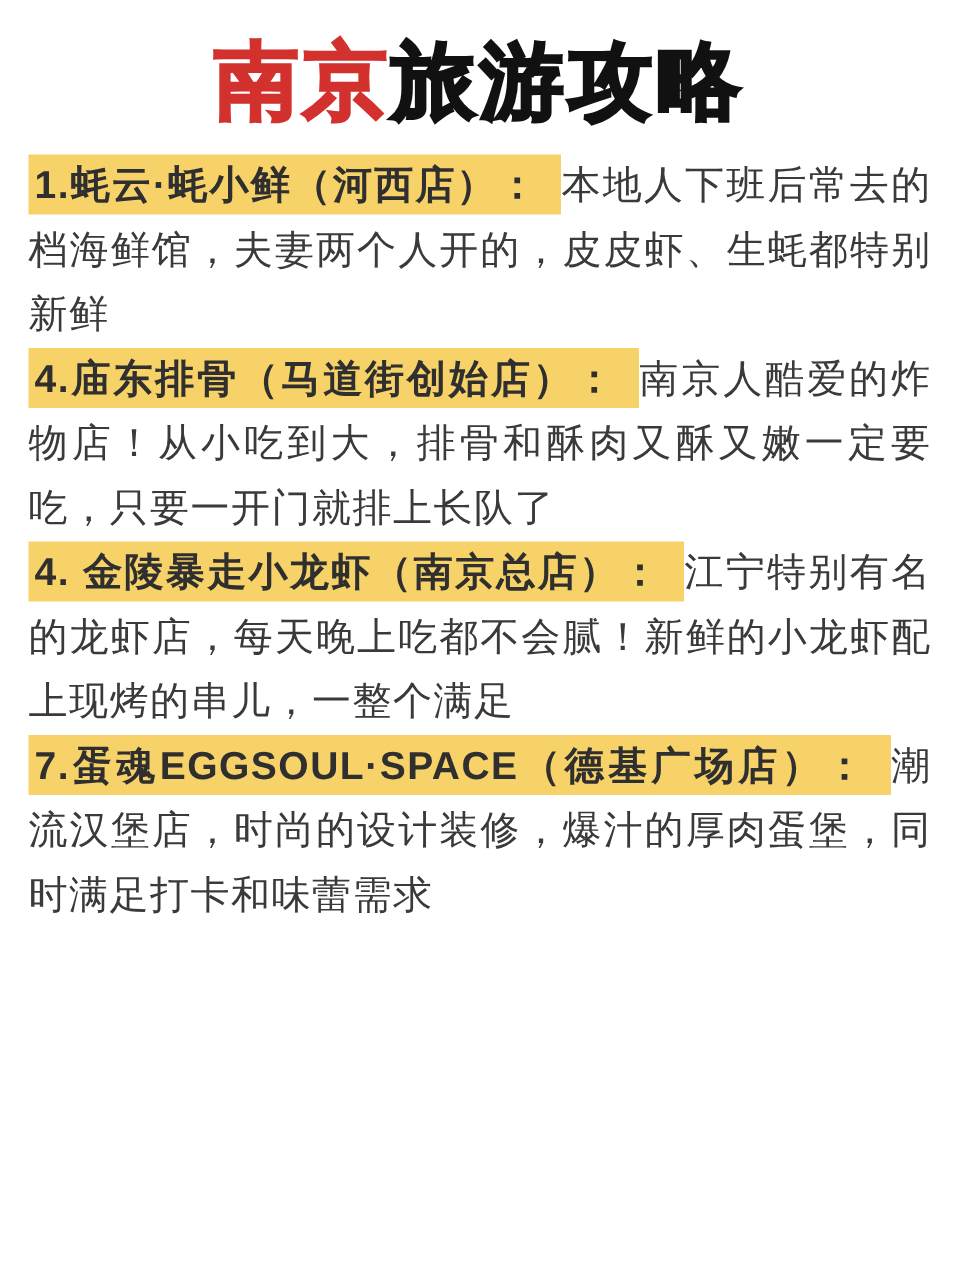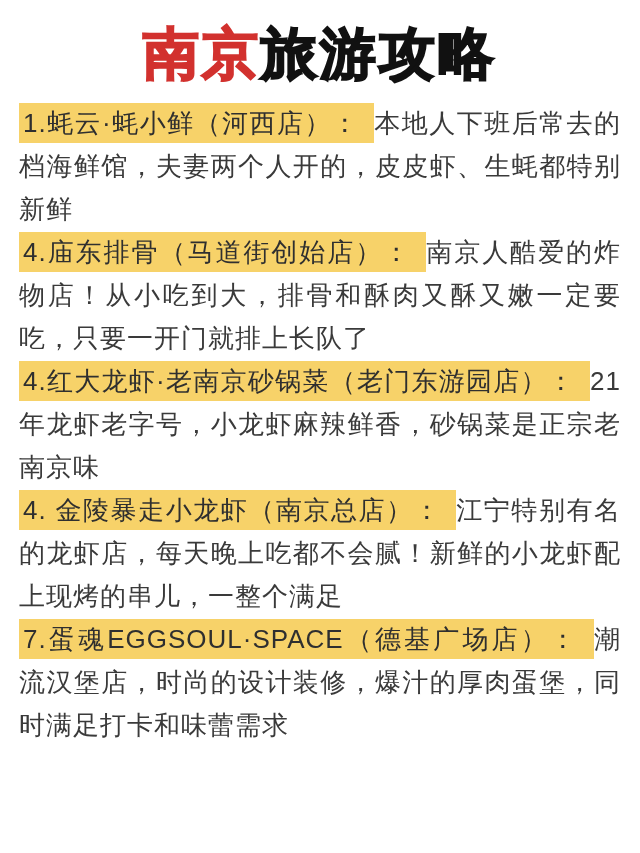--- a/index.html
+++ b/index.html
@@ -44,40 +44,39 @@
     letter-spacing: 1px;
     color: var(--body-text, #3a3a3a);
   }
   .item {
     margin: 0;
     text-align: justify;
   }
   .item mark.name {
     background: var(--highlight, #f7d269);
     color: var(--name-text, #2f2f2f);
-    font-weight: 400;
+    font-weight: 700;
     padding: 5px 15px 5px 4px;
     -webkit-box-decoration-break: clone;
     box-decoration-break: clone;
   }
 </style>
 </head>
 <body>
 
 <div class="page">
 
   <h1 class="title"><span class="title-red">南京</span><span class="title-black">旅游攻略</span></h1>
 
   <main class="list">
     <p class="item"><mark class="name">1.蚝云·蚝小鲜（河西店）：</mark><span>本地人下班后常去的档海鲜馆，夫妻两个人开的，皮皮虾、生蚝都特别新鲜</span></p>
 
     <p class="item"><mark class="name">4.庙东排骨（马道街创始店）：</mark><span>南京人酷爱的炸物店！从小吃到大，排骨和酥肉又酥又嫩一定要吃，只要一开门就排上长队了</span></p>
 
 
-    <p class="item"><mark class="name">4.红大龙虾·老南京砂锅菜（老门东游园店）：</mark><span>21年龙虾老字号，小龙虾麻辣鲜香，砂锅菜是正宗老南京味</span></p>
 
 
     <p class="item"><mark class="name">4. 金陵暴走小龙虾（南京总店）：</mark><span>江宁特别有名的龙虾店，每天晚上吃都不会腻！新鲜的小龙虾配上现烤的串儿，一整个满足</span></p>
 
     <p class="item"><mark class="name">7.蛋魂EGGSOUL·SPACE（德基广场店）：</mark><span>潮流汉堡店，时尚的设计装修，爆汁的厚肉蛋堡，同时满足打卡和味蕾需求</span></p>
   </main>
 
 </div>
 
 </body></html>

